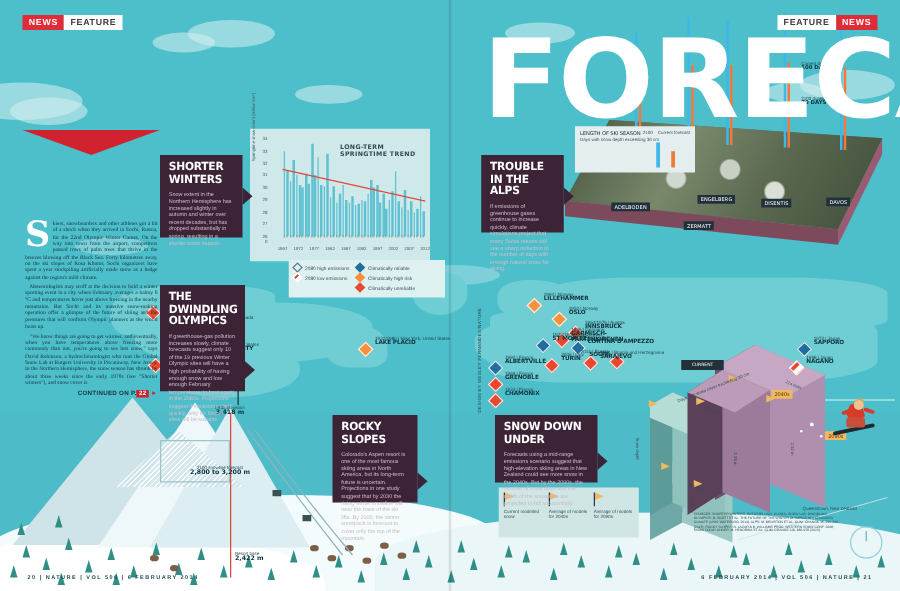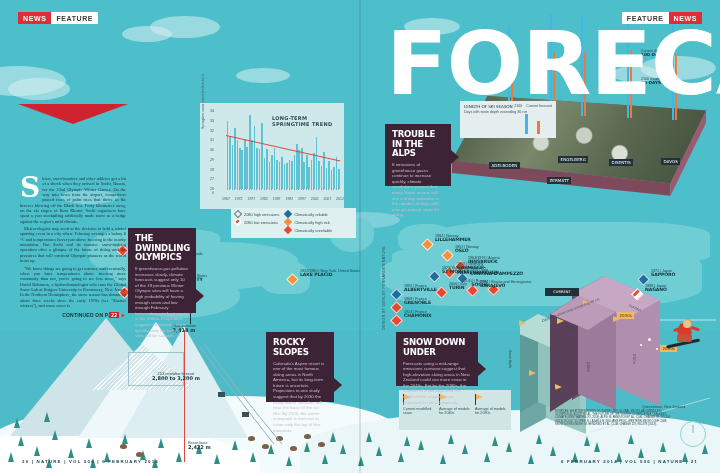--- a/index.html
+++ b/index.html
@@ -215,20 +215,25 @@
 
   <div class="bodycopy">
     <p class="first"><span class="dropcap">S</span><span>kiers, snowboarders and other athletes got a bit of a shock when they arrived in Sochi, Russia, for the 22nd Olympic Winter Games. On the way into town from the airport, competitors passed rows of palm trees that thrive in the breezes blowing off the Black Sea. Forty kilometres away, on the ski slopes of Rosa Khutor, Sochi organizers have spent a year stockpiling artificially made snow as a hedge against the region's mild climate.</span></p>
     <p>Meteorologists may scoff at the decision to hold a winter sporting event in a city where February averages a balmy 6 °C and temperatures hover just above freezing in the nearby mountains. But Sochi and its massive snow-making operation offer a glimpse of the future of skiing and the pressures that will confront Olympic planners as the world heats up.</p>
     <p>"We know things are going to get warmer, and eventually, when you have temperatures above freezing more commonly than not, you're going to see less snow," says David Robinson, a hydroclimatologist who runs the Global Snow Lab at Rutgers University in Piscataway, New Jersey. In the Northern Hemisphere, the snow season has shrunk by about three weeks since the early 1970s (see "Shorter winters"), and snow cover is</p>
     <div class="contd">
       <span>CONTINUED ON P.</span><span class="pg">22</span> <span class="tri">►</span>
     </div>
   </div>
 
+  <div class="callout" style="left:128px; top:124px; width:66px; height:66px;">
+    <div class="nib nib-r"></div>
+    <h3>SHORTER WINTERS</h3>
+    <p>Snow extent in the Northern Hemisphere has increased slightly in autumn and winter over recent decades, but has dropped substantially in spring, resulting in a shorter snow season.</p>
+  </div>
 
   <div class="chartwrap">
     <div class="chartbg"></div>
     <div class="axisname">Springtime snow extent (million km²)</div>
     <div class="charttitle">
       <span>LONG-TERM SPRINGTIME TREND</span>
     </div>
     <div id="yticks">
         <div class="ylab" style="top: 84px;">26</div>
         <div class="ylab" style="top: 74.25px;">27</div>

